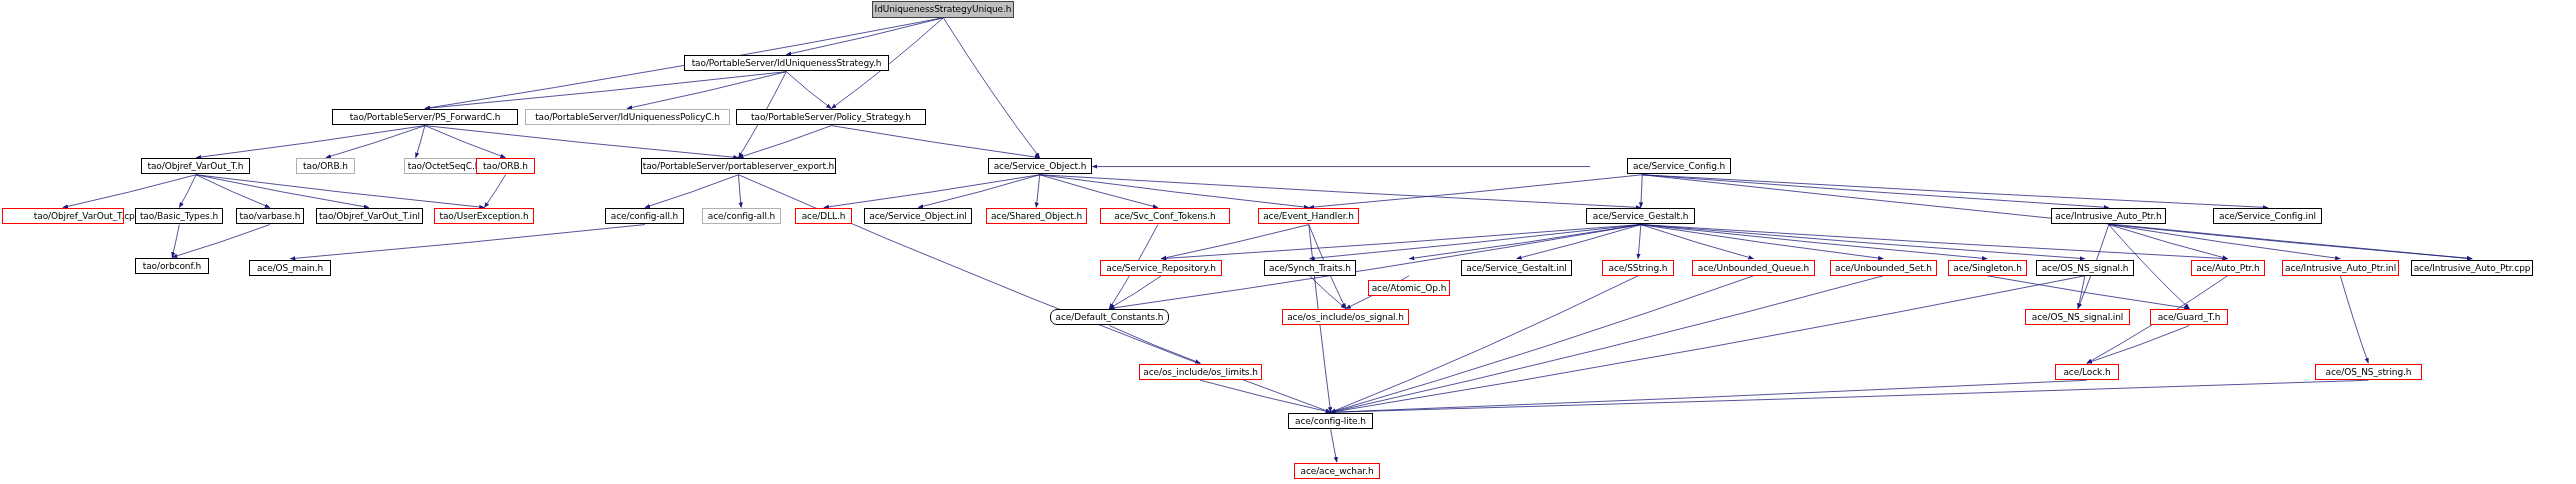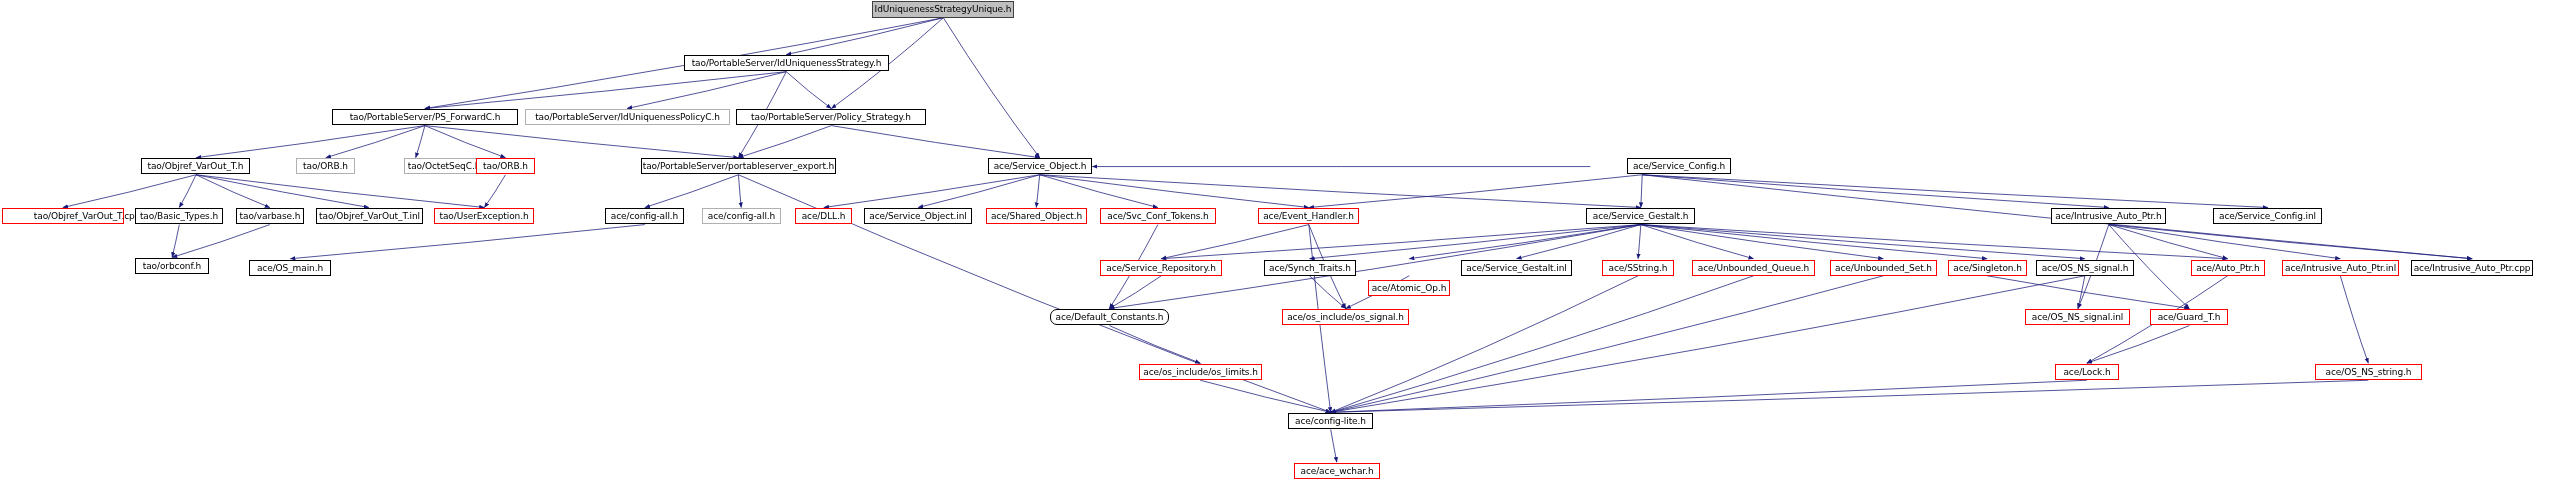--- a/index.html
+++ b/index.html
@@ -164,21 +164,21 @@
       </div>
       <div class="node n-red" style="left: 795px; top: 208px; width: 57px;">
         <span class="nlabel">ace/DLL.h</span>
       </div>
       <div class="node n-black" style="left: 864px; top: 208px; width: 108px;">
         <span class="nlabel">ace/Service_Object.inl</span>
       </div>
       <div class="node n-red" style="left: 986px; top: 208px; width: 101px;">
         <span class="nlabel">ace/Shared_Object.h</span>
       </div>
-      <div class="node n-red" style="left: 1100px; top: 208px; width: 116px;">
+      <div class="node n-red" style="left: 1100px; top: 208px; width: 130px;">
         <span class="nlabel">ace/Svc_Conf_Tokens.h</span>
       </div>
       <div class="node n-red" style="left: 1258px; top: 208px; width: 101px;">
         <span class="nlabel">ace/Event_Handler.h</span>
       </div>
       <div class="node n-black" style="left: 1586px; top: 208px; width: 109px;">
         <span class="nlabel">ace/Service_Gestalt.h</span>
       </div>
       <div class="node n-black" style="left: 2051px; top: 208px; width: 115px;">
         <span class="nlabel">ace/Intrusive_Auto_Ptr.h</span>

